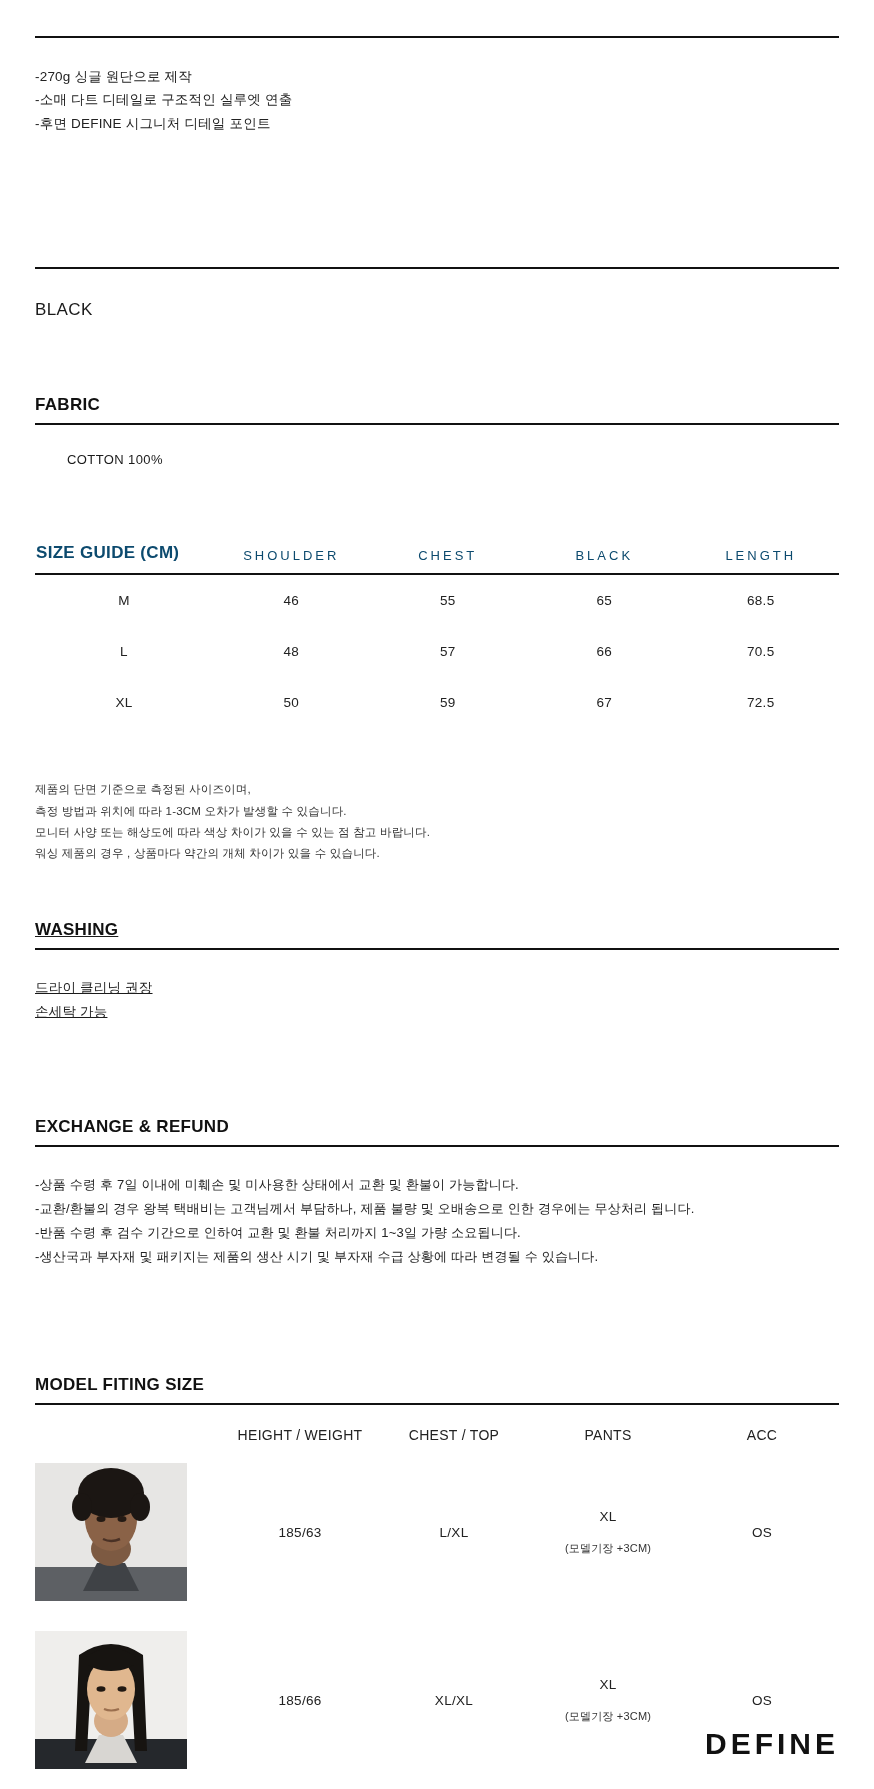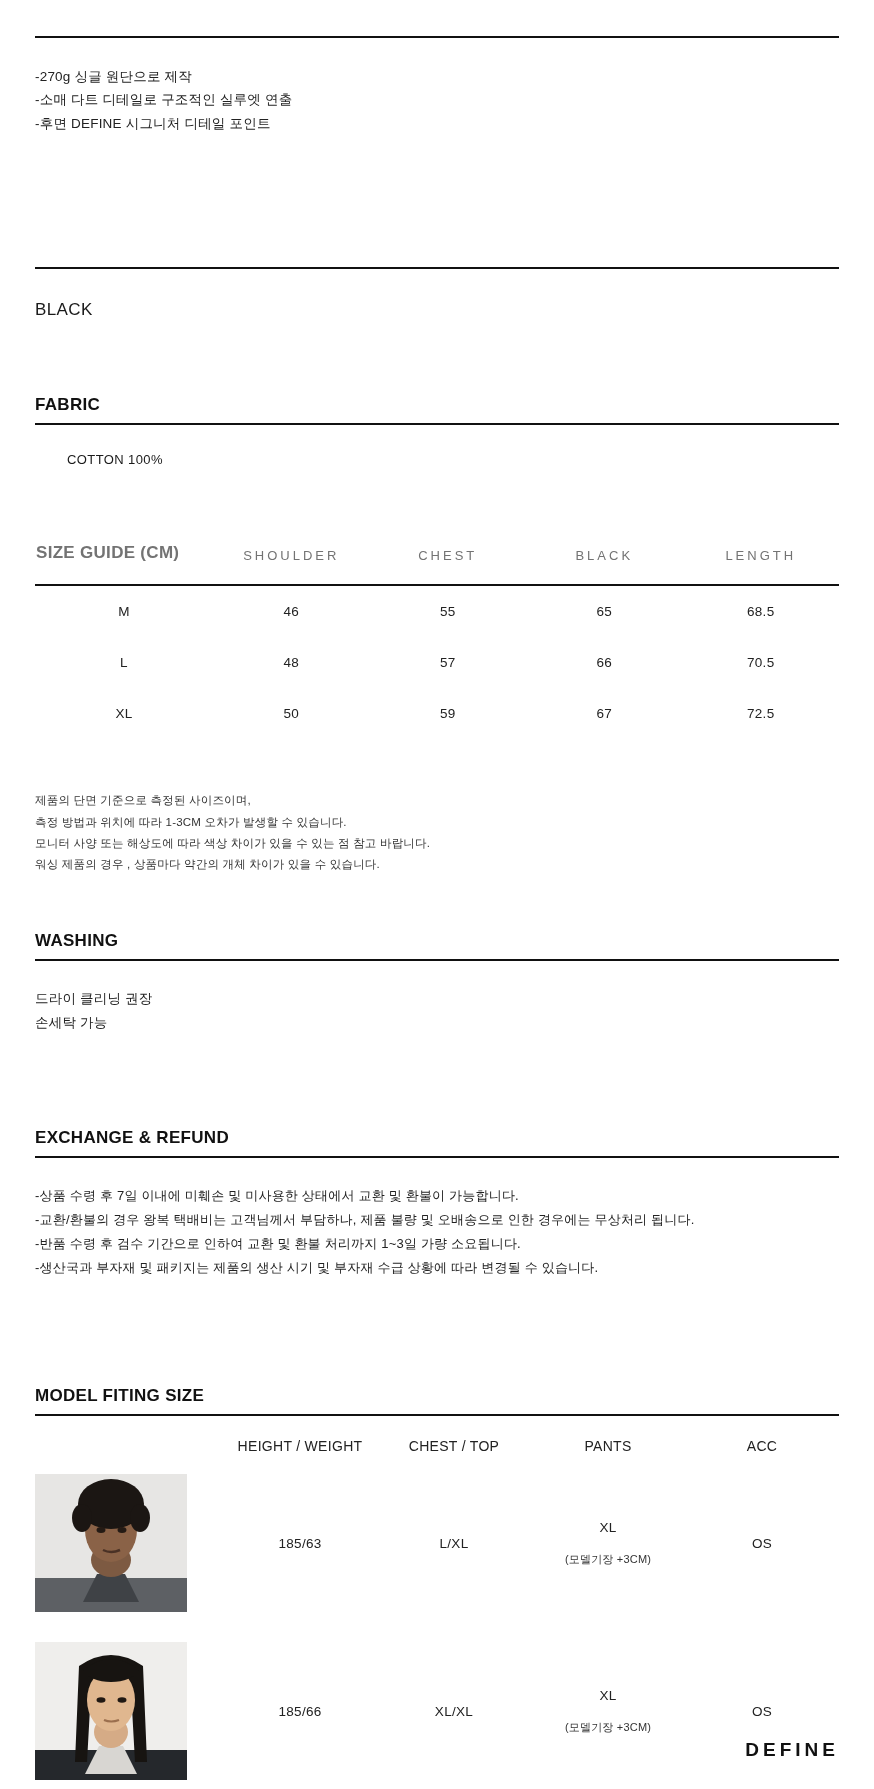--- a/index.html
+++ b/index.html
@@ -61,23 +61,23 @@
   #size-guide-section { padding-top: 62px; }
   table.size-table {
     width: 100%;
     border-collapse: collapse;
     table-layout: fixed;
   }
   table.size-table th {
     font-size: 13px;
     font-weight: normal;
     letter-spacing: 3px;
-    color: #737373;
+    color: #0c4a6e;
     text-align: center;
-    padding-bottom: 21px;
+    padding-bottom: 10px;
     vertical-align: bottom;
   }
   table.size-table th.first {
     text-align: left;
     font-size: 17px;
     font-weight: bold;
     letter-spacing: 0.3px;
     width: 178px;
   }
   table.size-table tr.head-rule td {
@@ -100,21 +100,21 @@
   .notes {
     font-size: 11.5px;
     line-height: 1.85;
     color: #333;
     letter-spacing: .2px;
     padding-top: 40px;
     white-space: pre-line;
   }
 
   
-  #washing-section { padding-top: 44px; }
+  #washing-section { padding-top: 44px; text-decoration: underline; }
   #washing-section .body-text { padding-top: 13px; }
 
   
   #exchange-section { padding-top: 80px; }
   #exchange-section .body-text { padding-top: 13px; font-size: 13px; line-height: 1.85;}
 
   
   #model-section { padding-top: 93px; }
   table.model-table {
     width: 100%;
@@ -158,21 +158,21 @@
     margin-top: 17px;
     letter-spacing: .2px;
   }
   .model-row-spacer td { height: 30px; padding: 0; }
 
   
   .footer {
     position: absolute;
     right: 35px;
     bottom: 28px;
-    font-size: 19px;
+    font-size: 30px;
     font-weight: bold;
     letter-spacing: 4px;
     color: #111;
   }
 </style>
 </head>
 <body>
 
 <div class="page">
 

